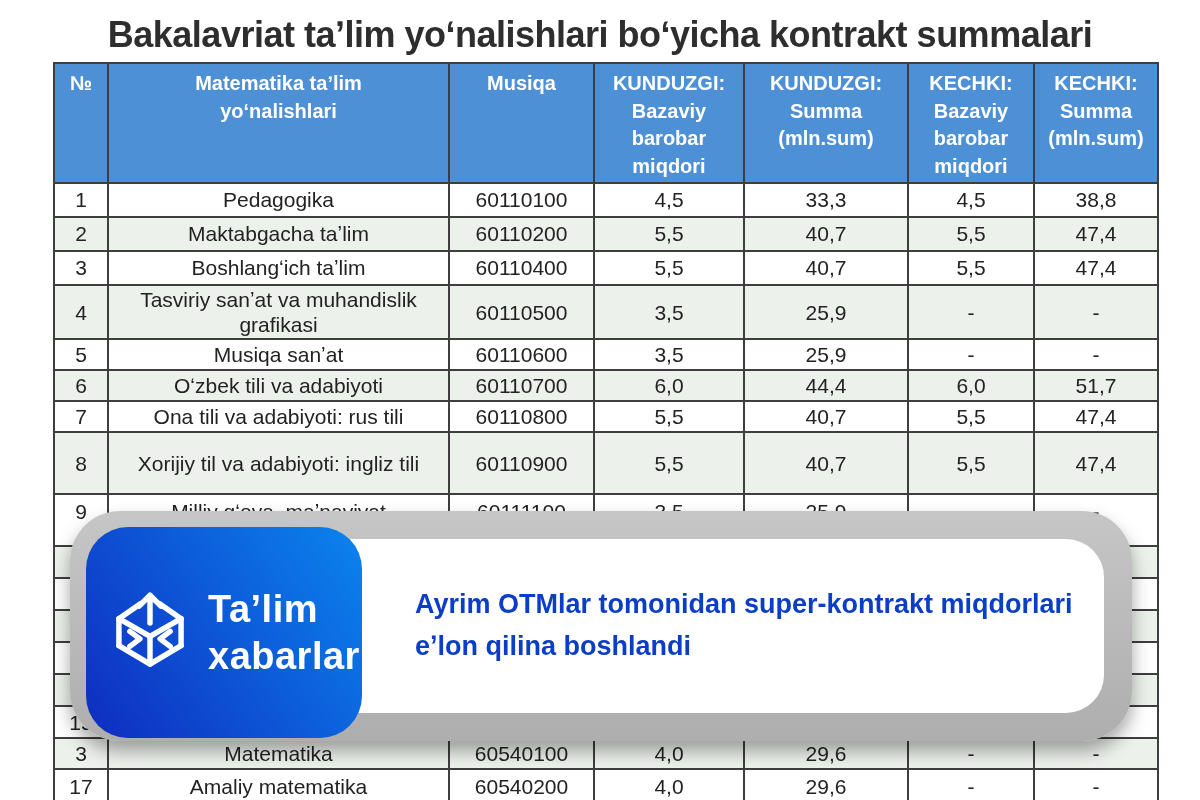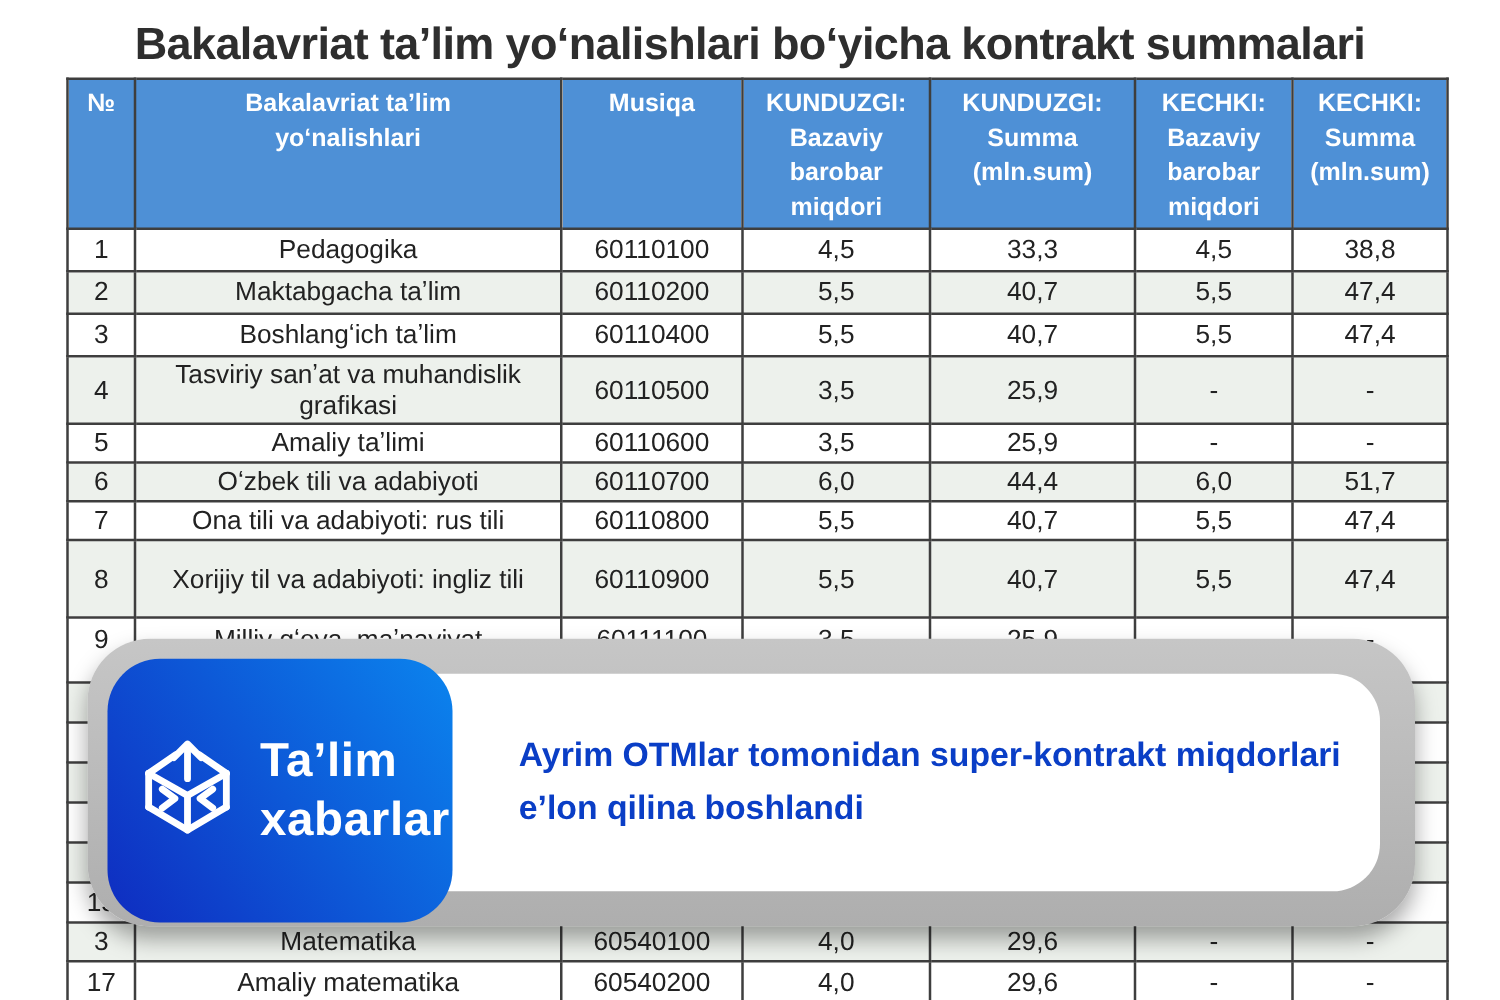--- a/index.html
+++ b/index.html
@@ -111,21 +111,21 @@
         <col style="width:341px">
         <col style="width:145px">
       <col style="width:150px">
         <col style="width:164px">
         <col style="width:126px">
         <col style="width:124px">
     </colgroup>
     <thead>
       <tr id="header-row">
           <th>№</th>
-          <th>Bakalavriat taʼlim
+          <th>Matematika taʼlim
 yoʻnalishlari</th>
           <th>Musiqa</th>
           <th>KUNDUZGI:
 Bazaviy
 barobar
 miqdori</th>
           <th>KUNDUZGI:
 Summa
 (mln.sum)</th>
           <th>KECHKI:
@@ -169,21 +169,21 @@
           <td>4</td>
           <td>Tasviriy sanʼat va muhandislik grafikasi</td>
           <td>60110500</td>
           <td>3,5</td>
           <td>25,9</td>
           <td>-</td>
           <td>-</td>
         </tr>
         <tr style="height: 31px;">
           <td>5</td>
-          <td>Amaliy taʼlimi</td>
+          <td>Musiqa sanʼat</td>
           <td>60110600</td>
           <td>3,5</td>
           <td>25,9</td>
           <td>-</td>
           <td>-</td>
         </tr>
         <tr class="alt" style="height: 31px;">
           <td>6</td>
           <td>Oʻzbek tili va adabiyoti</td>
           <td>60110700</td>

